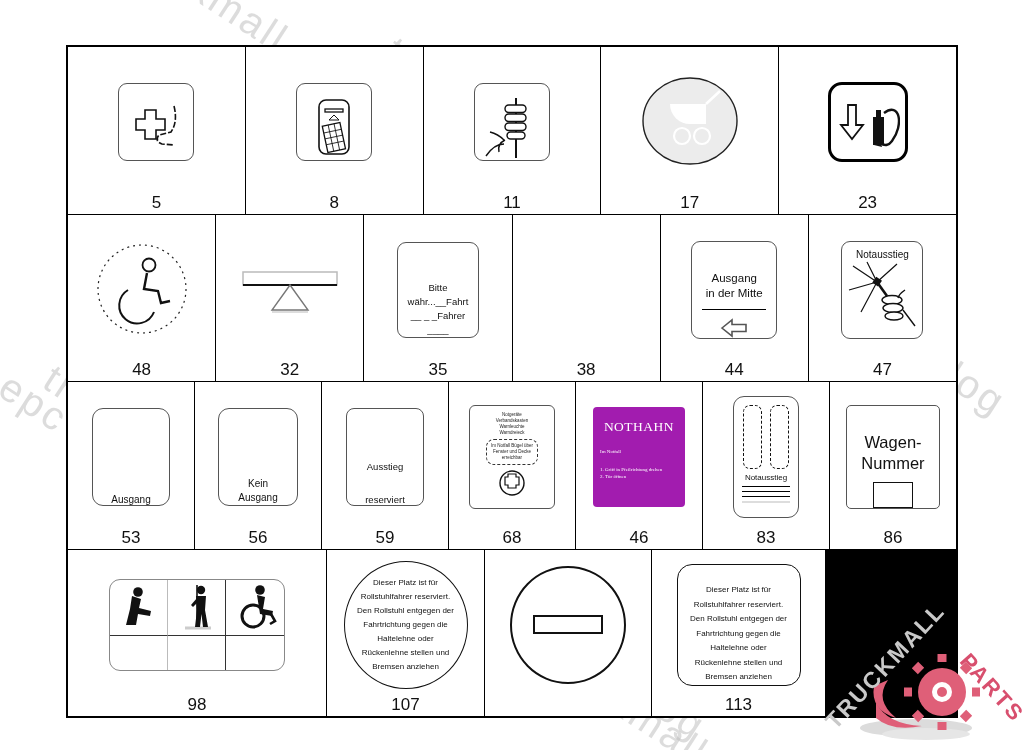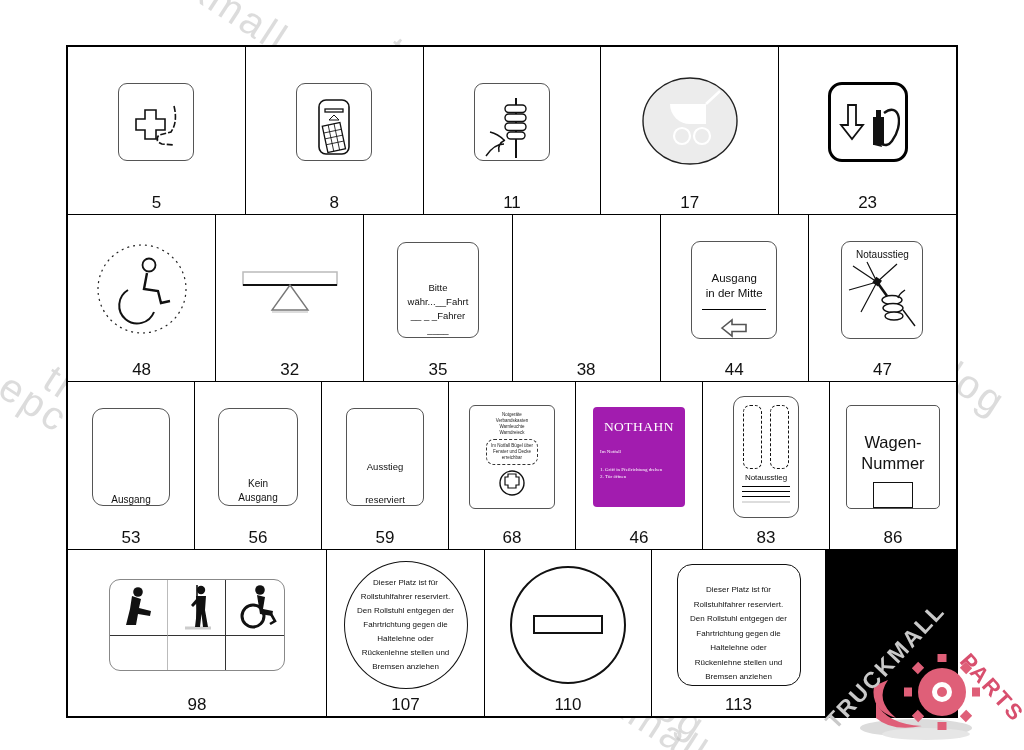--- a/index.html
+++ b/index.html
@@ -355,21 +355,20 @@
           </div>
         <span class="num">107</span>
       </div>
 
       <div class="cell" style="flex:0 0 166px;">
         <div class="art">
             <div style="width:112px;height:114px;border:2px solid #111;border-radius:50%;display:flex;align-items:center;justify-content:center;">
           <div style="width:66px;height:15px;border:2px solid #111;"></div>
         </div>
           </div>
-        <span class="num">110</span>
       </div>
 
       <div class="cell" style="flex:0 0 173px;">
         <div class="art">
             <div class="sign" style="width:124px;height:122px;border-radius:15px;border-width:1.6px;border-color:#111;font-size:8px;line-height:14.5px;">
           <div>Dieser Platz ist für</div>
           <div>Rollstuhlfahrer reserviert.</div>
           <div>Den Rollstuhl entgegen der</div>
           <div>Fahrtrichtung gegen die</div>
           <div>Haltelehne oder</div>

